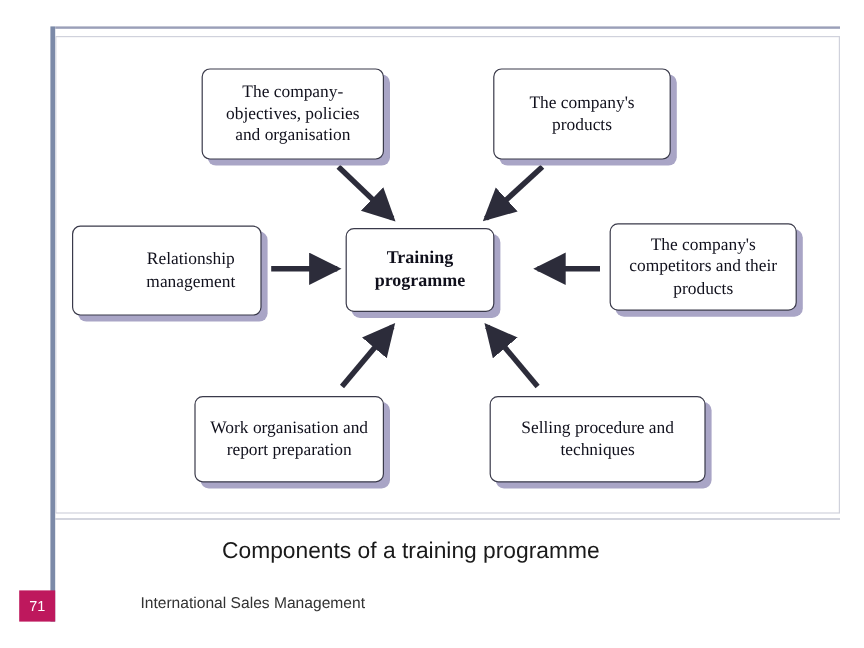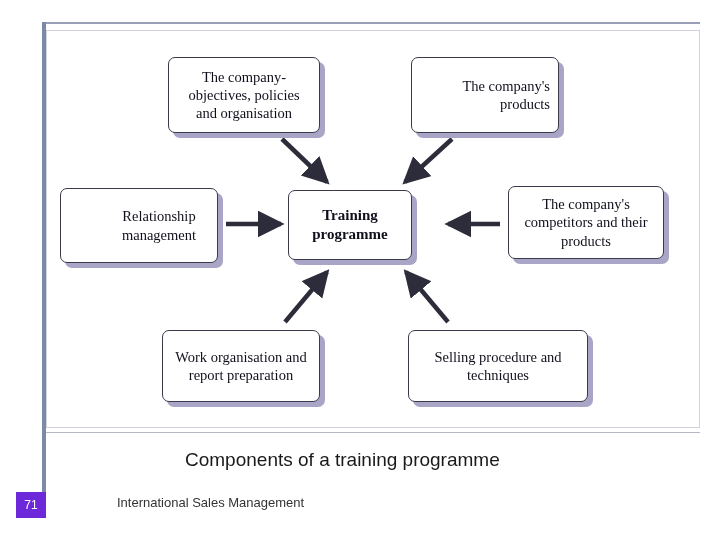--- a/index.html
+++ b/index.html
@@ -77,21 +77,21 @@
     line-height: 1.25;
     padding: 4px 8px;
   }
   .node.bold {
     font-weight: bold;
     font-size: 15px;
   }
 
   
   #node-objectives { left: 168px; top: 57px;  width: 152px; height: 76px; }
-  #node-products   { left: 411px; top: 57px;  width: 148px; height: 76px; text-align: right; }
+  #node-products   { left: 411px; top: 57px;  width: 148px; height: 76px; }
   #node-relationship { left: 60px;  top: 188px; width: 158px; height: 75px; padding-left: 48px; }
   #node-training   { left: 288px; top: 190px; width: 124px; height: 70px; }
   #node-competitors{ left: 508px; top: 186px; width: 156px; height: 73px; }
   #node-work       { left: 162px; top: 330px; width: 158px; height: 72px; }
   #node-selling    { left: 408px; top: 330px; width: 180px; height: 72px; }
 
   .arrows {
     position: absolute;
     left: 0; top: 0;
     width: 720px; height: 540px;
@@ -120,21 +120,21 @@
     color: #333333;
     margin-left: 40px;
   }
 
   .page-badge {
     position: absolute;
     left: 16px;
     top: 492px;
     width: 30px;
     height: 26px;
-    background: #6d28d9;
+    background: #be185d;
     color: #ffffff;
     font-size: 12px;
     display: flex;
     align-items: center;
     justify-content: center;
     font-family: "Liberation Sans", sans-serif;
   }
 </style>
 </head>
 <body>

